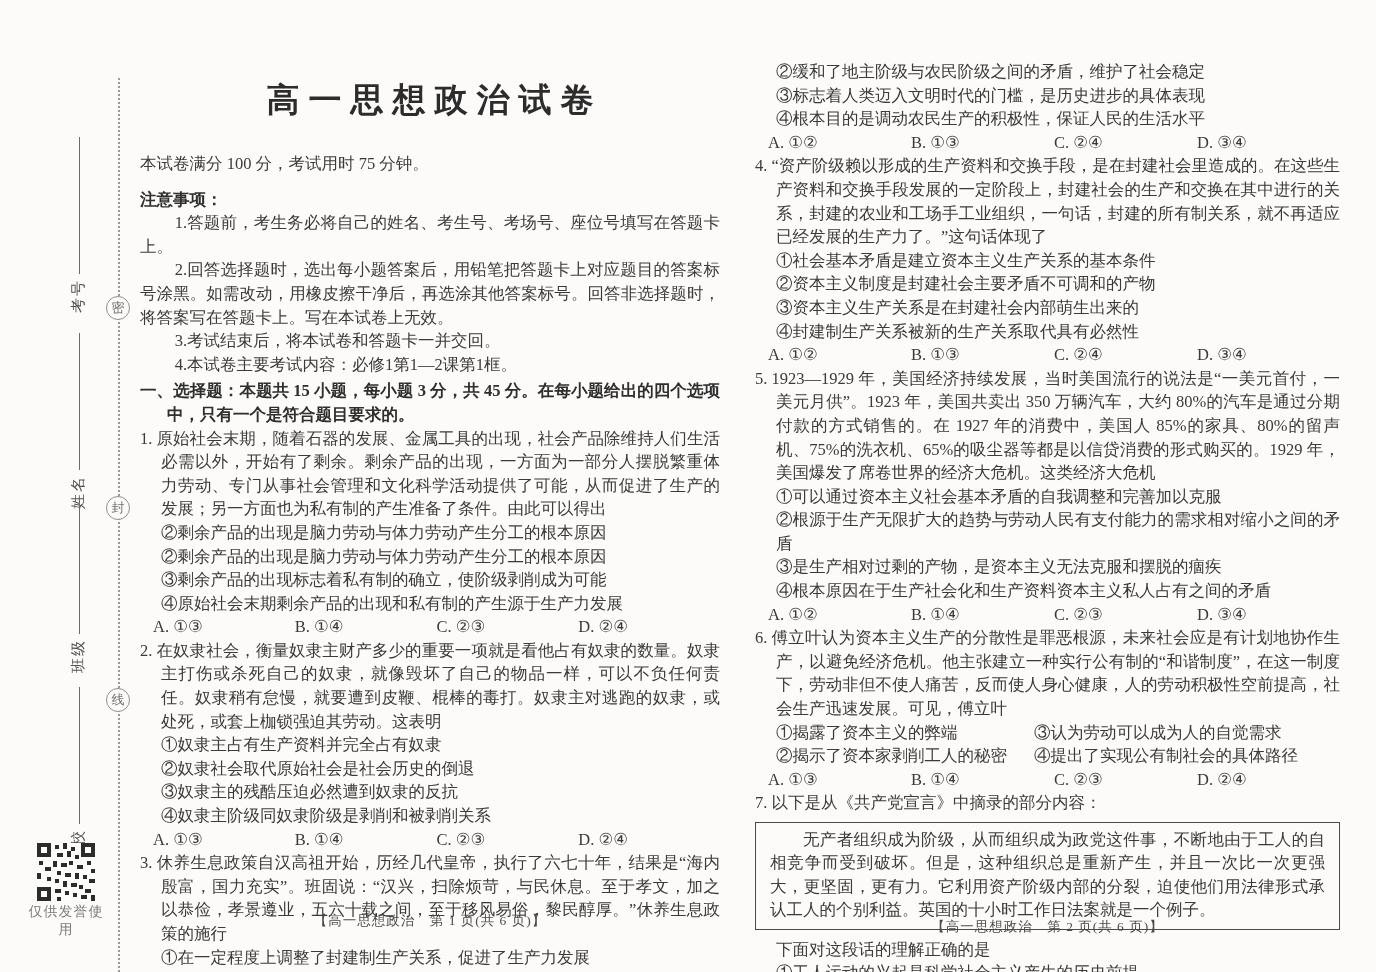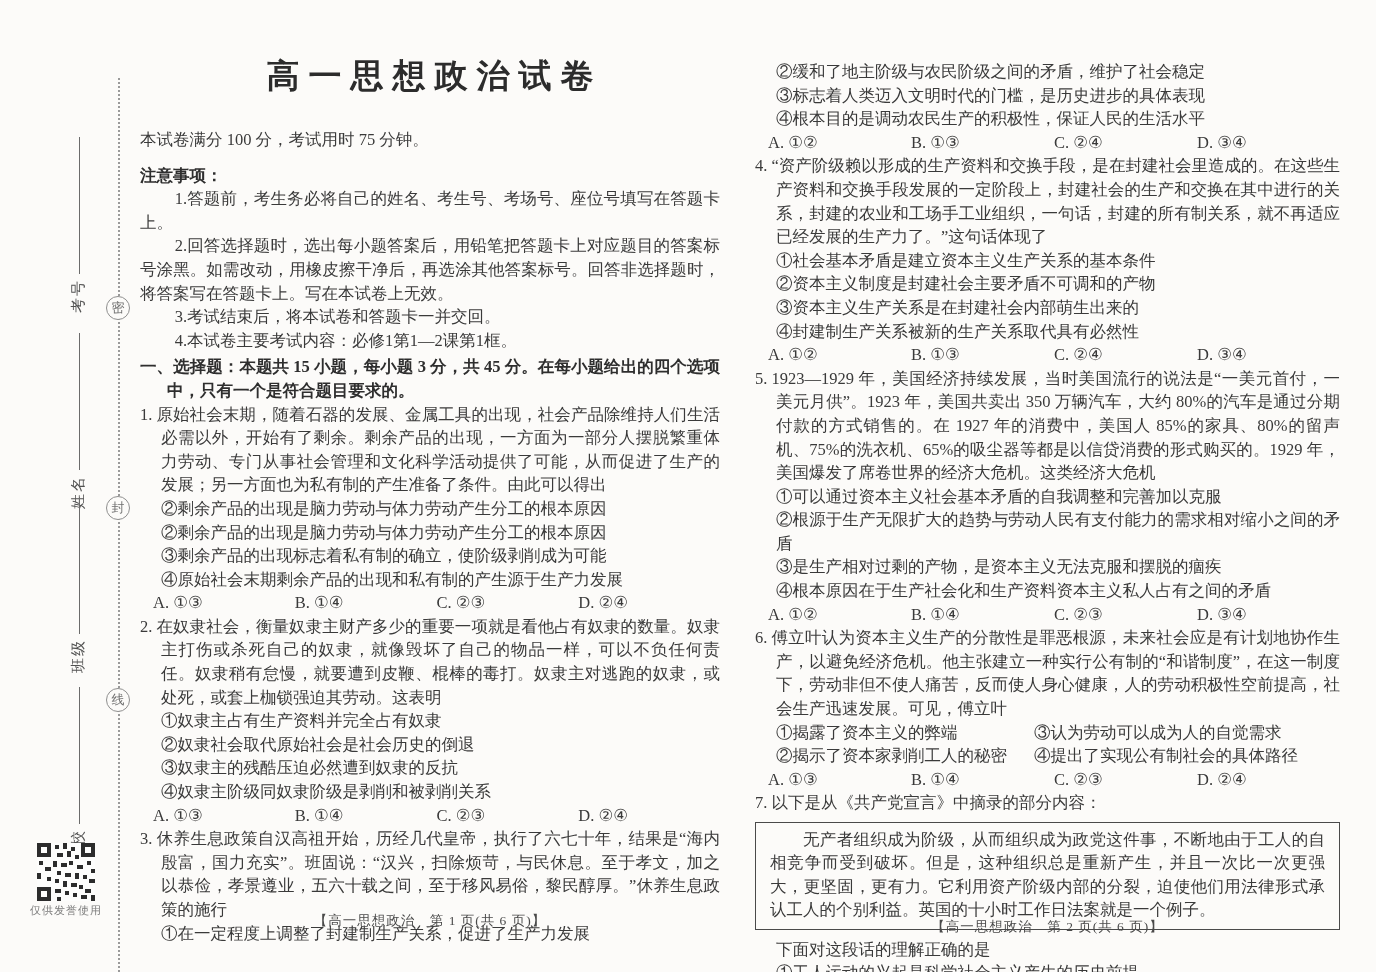--- a/index.html
+++ b/index.html
@@ -27,26 +27,26 @@
   .mfield {
     position:absolute; left:-8px; width:176px; height:22px;
     transform:rotate(-90deg);
     display:flex; align-items:baseline; gap:5px;
     font-size:15px; color:#515151; letter-spacing:2px; white-space:nowrap;
   }
   .mfield .mline { flex:1; border-bottom:1px solid #6b6b6b; transform:translateY(-3px); }
   .qr { position:absolute; left:37px; top:843px; width:58px; height:58px; }
   .qr-caption {
     position:absolute; left:24px; top:903px; width:84px;
-    font-size:11px; color:#7b7b7b; text-align:center; letter-spacing:1px;
+    font-size:14px; color:#7b7b7b; text-align:center; letter-spacing:1px;
   }
 
   
   .col { position:absolute; top:0; font-size:16.5px; line-height:23.6px; text-align:justify; }
-  .col-left  { left:140px; width:580px; padding-top:56px; }
+  .col-left  { left:140px; width:580px; padding-top:80px; }
   .col-right { left:755px; width:585px; padding-top:60px; }
 
   .title { font-size:33px; line-height:40px; font-weight:700; color:#2c2c2c;
            text-align:center; letter-spacing:9px; text-indent:9px; }
   .subtitle { text-align:left; margin-top:32px; }
   .notice-head { font-weight:700; color:#2e2e2e; margin-top:12px;font-family:Liberation Serif, serif; }
   .notice { text-indent:2.1em; }
   .section-head { font-weight:700; color:#2e2e2e; margin-top:3px;
                   padding-left:27px; text-indent:-27px; }
 

